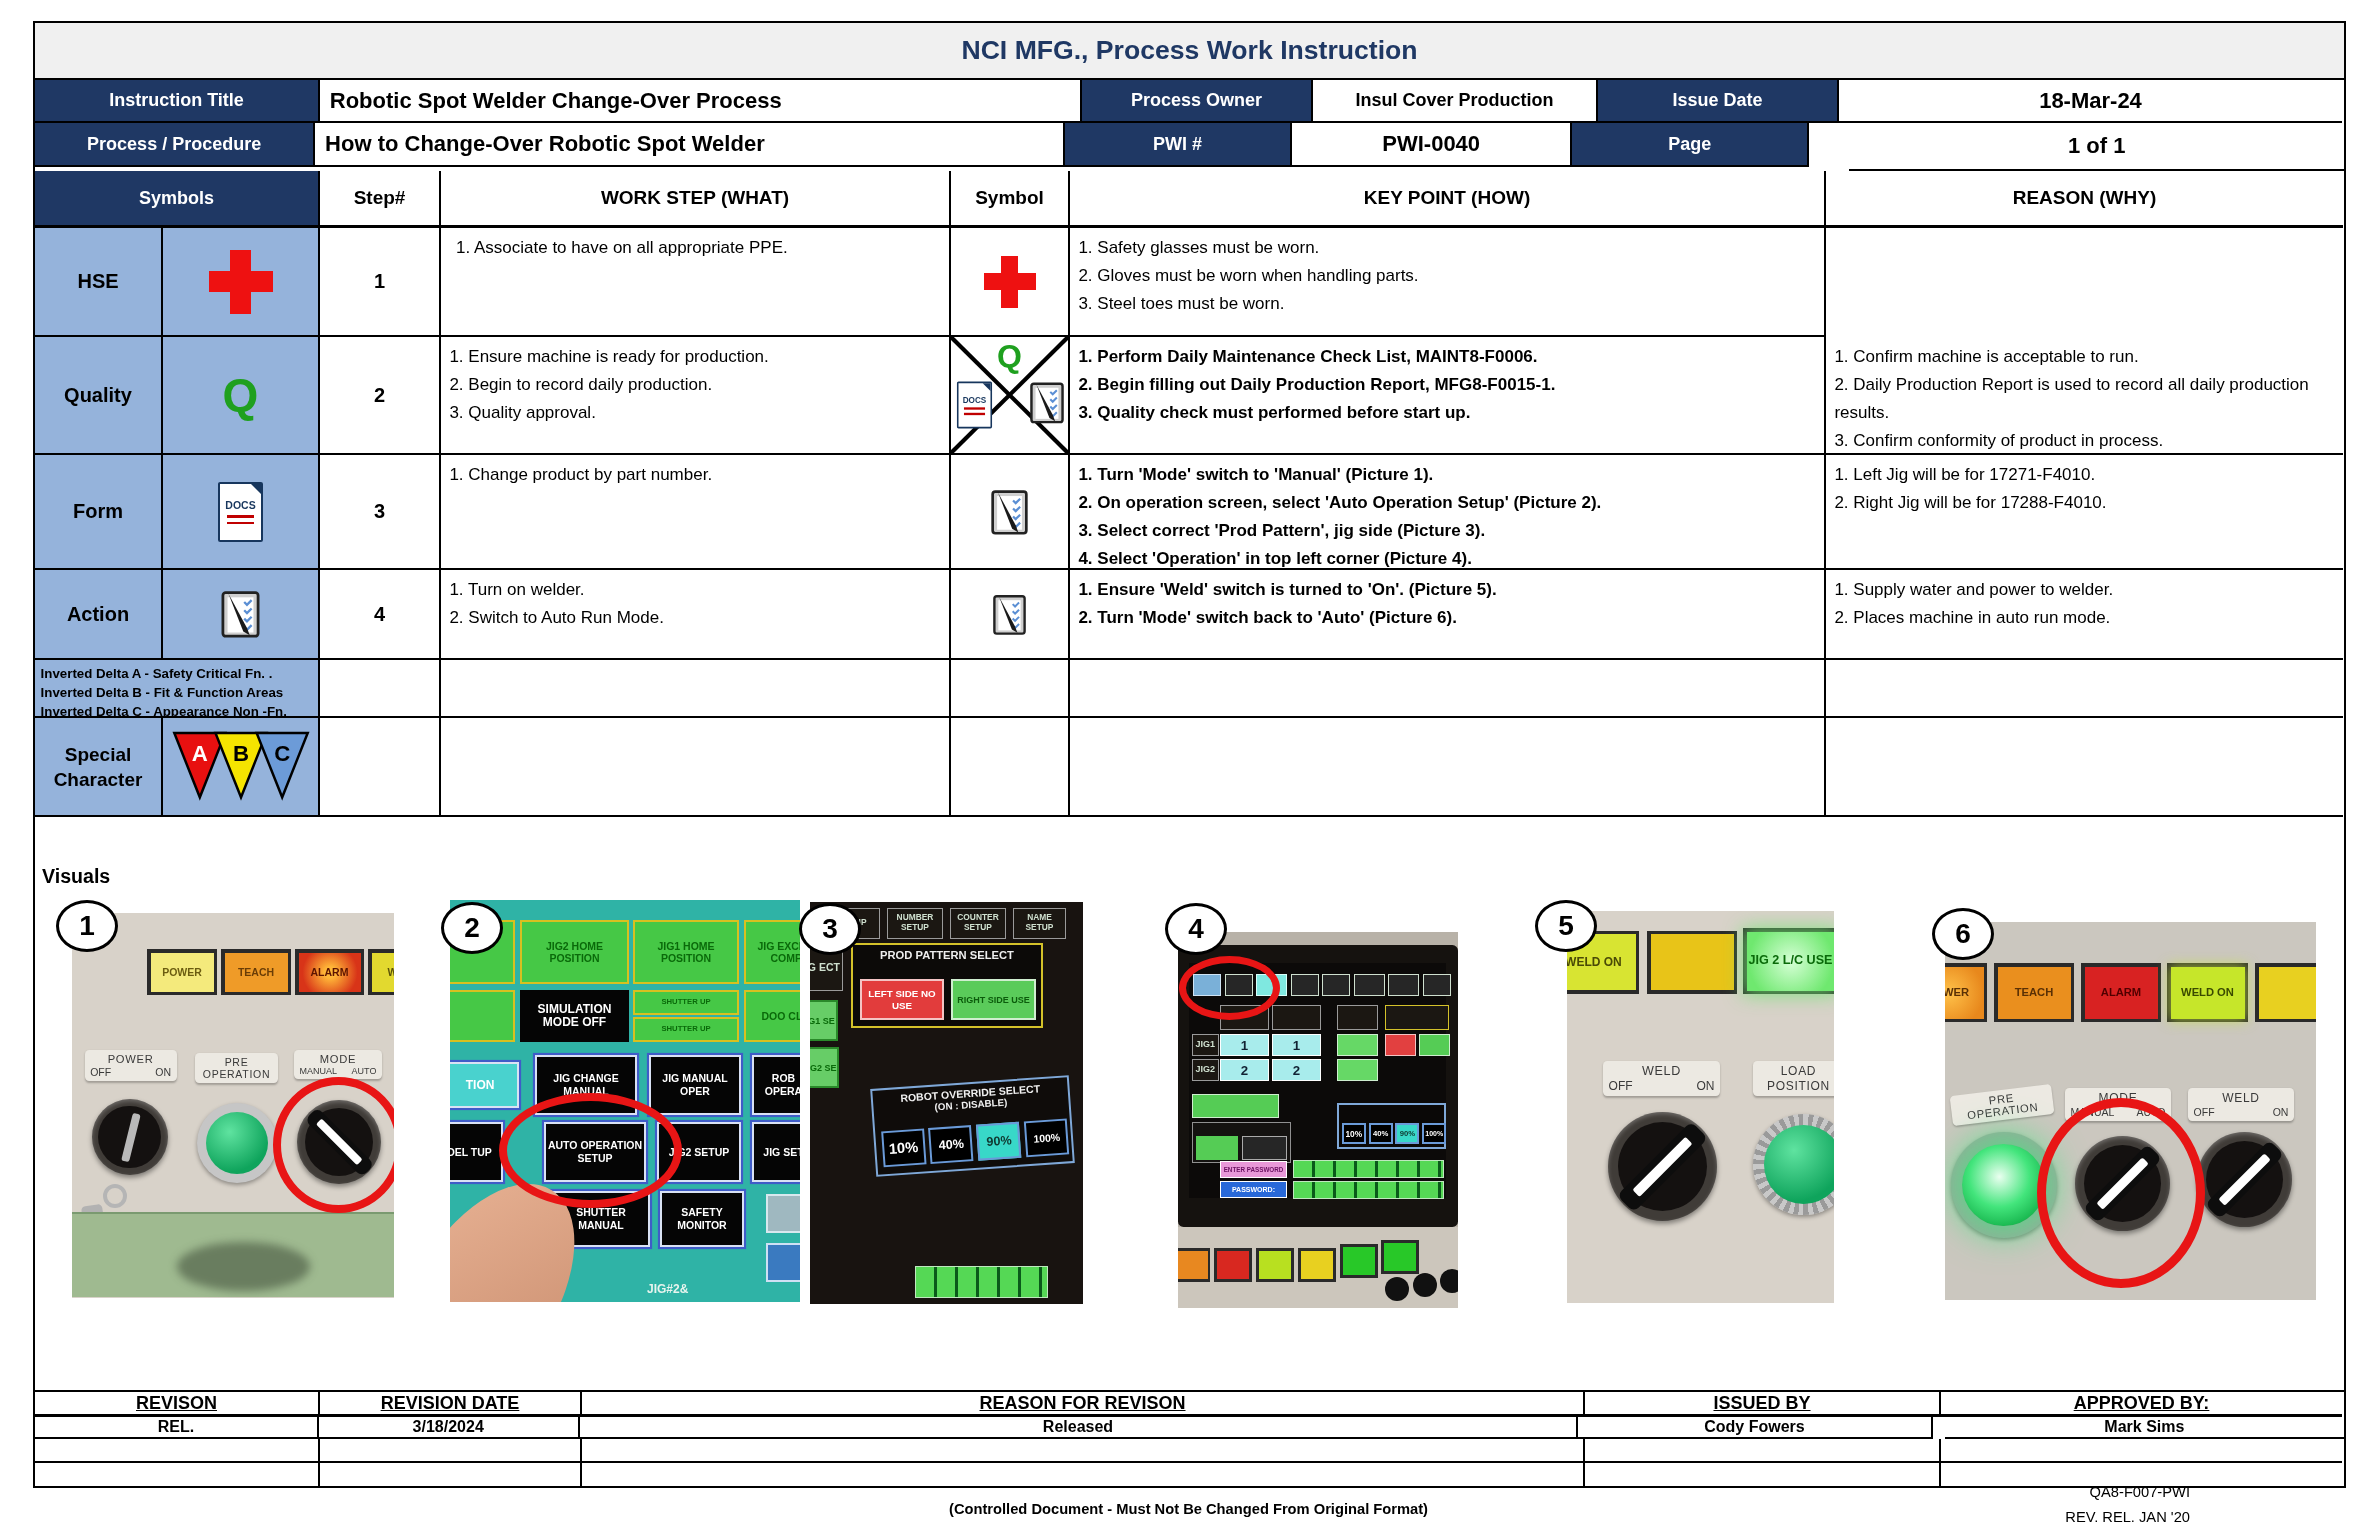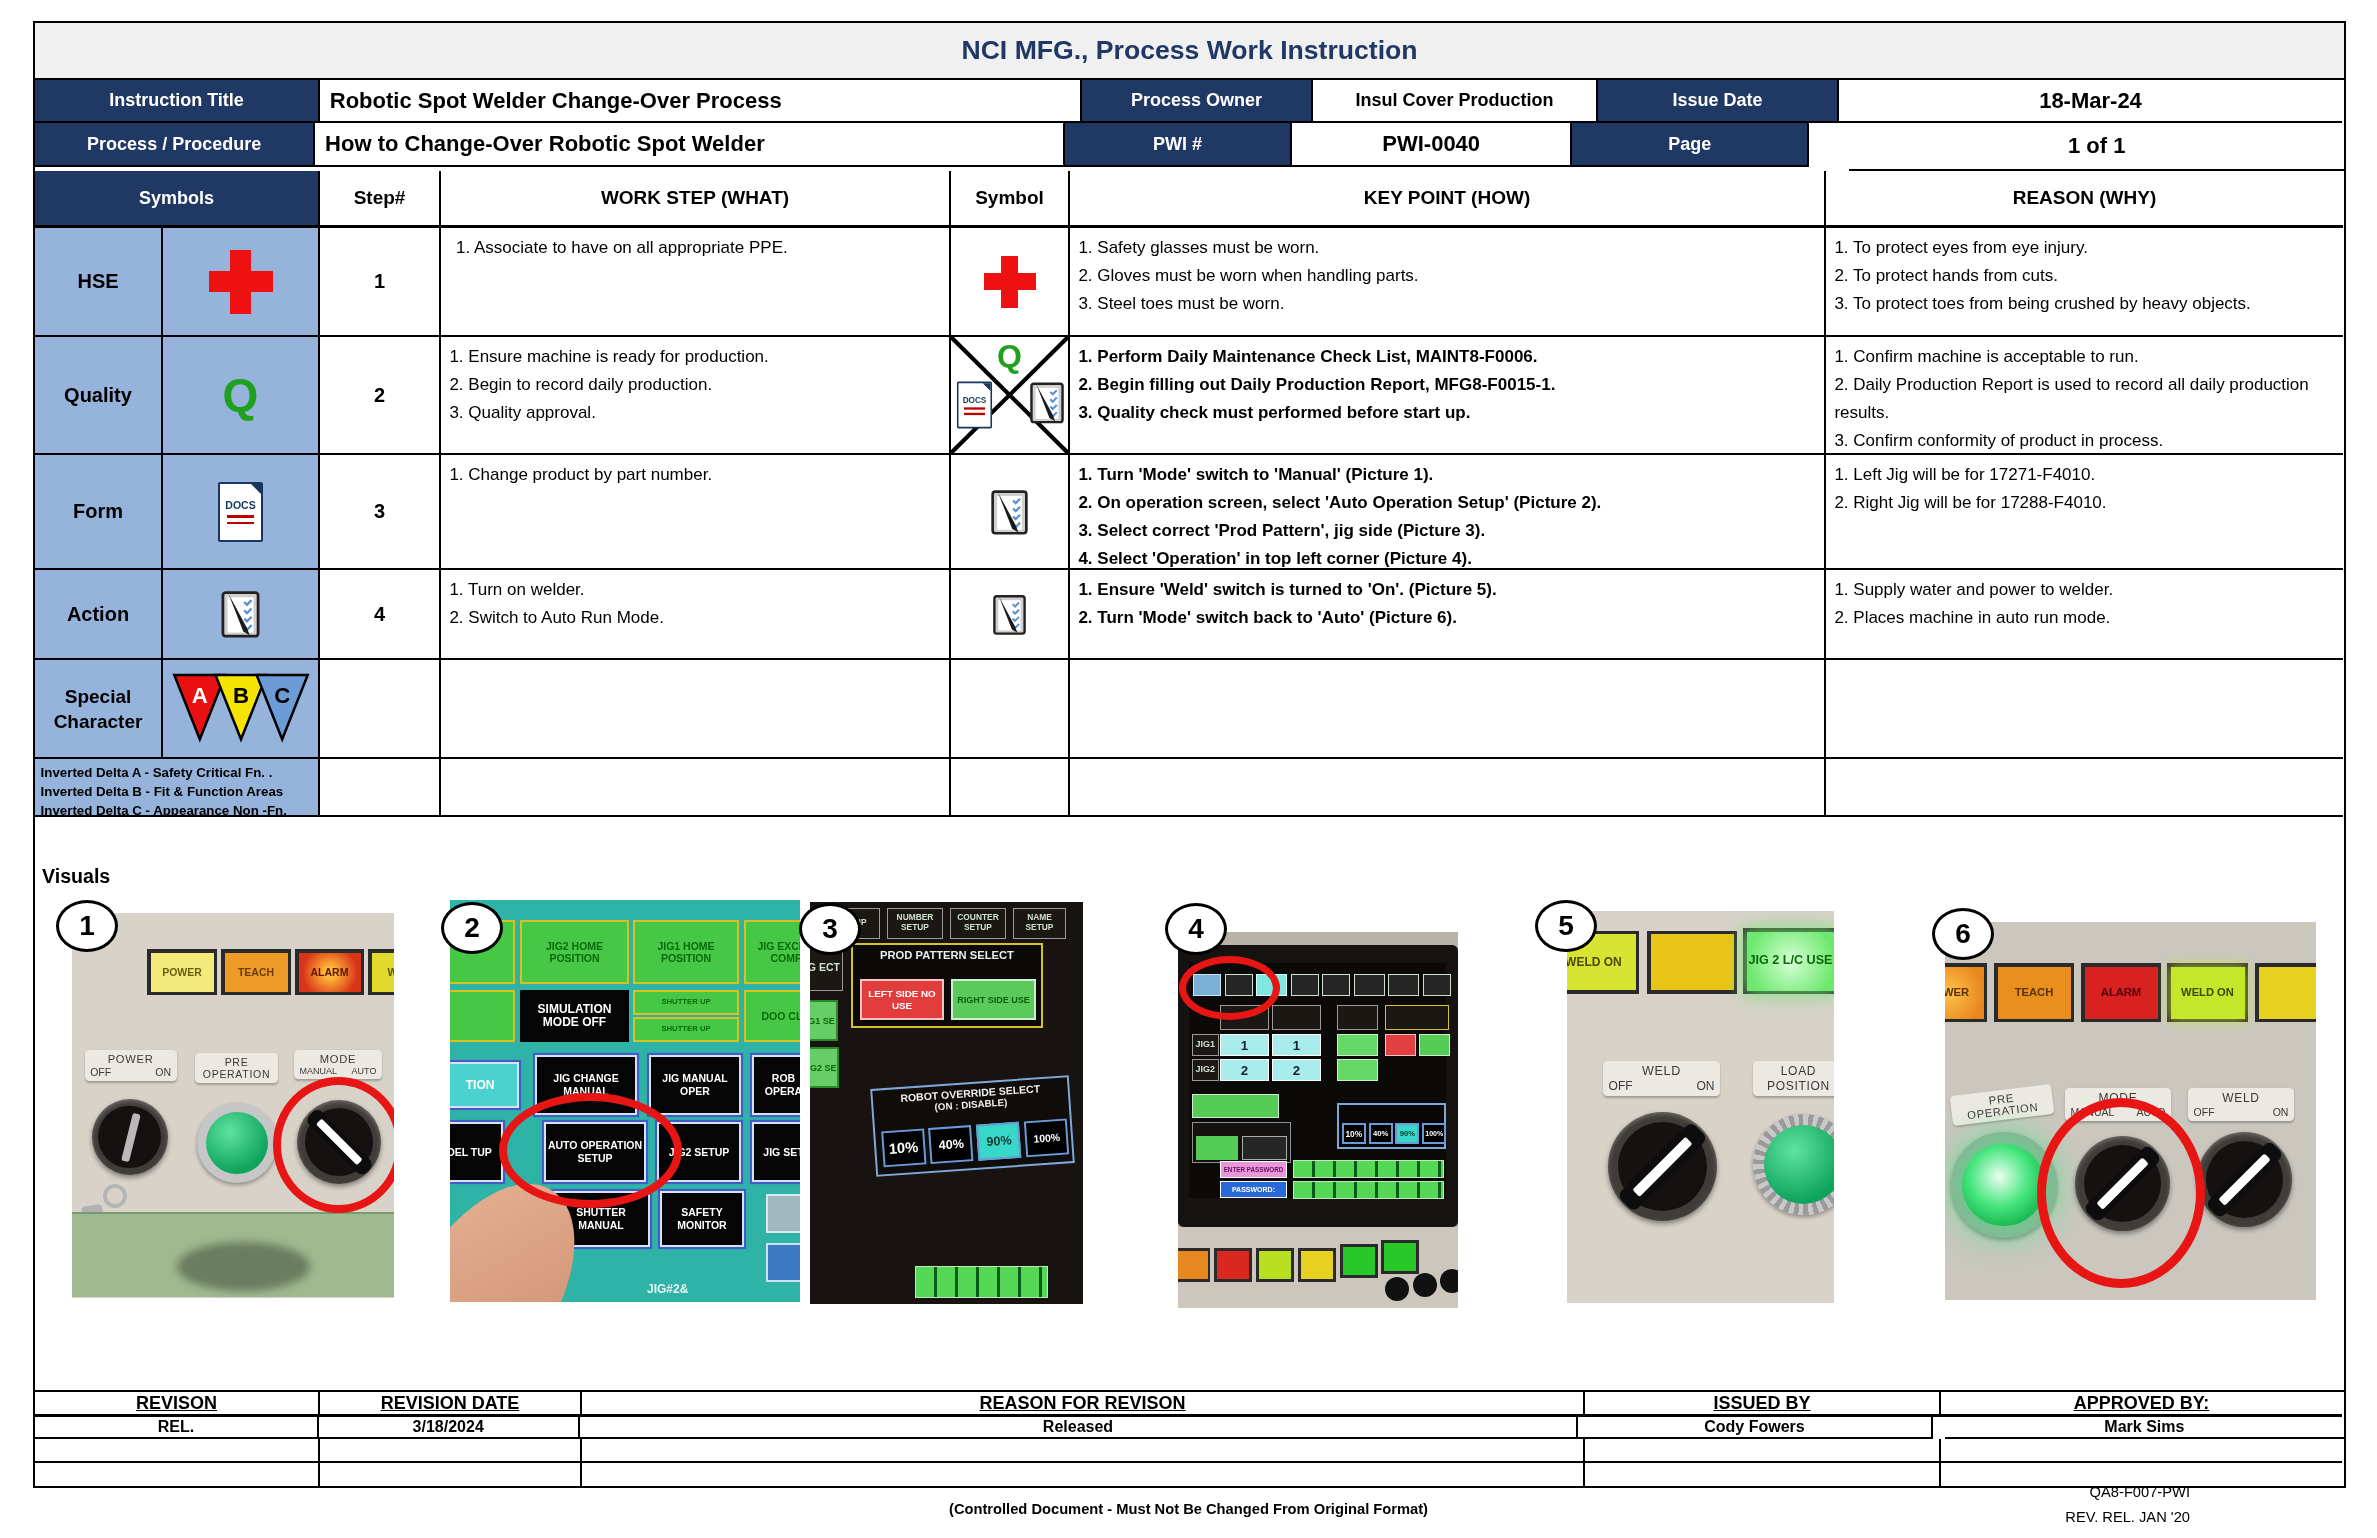--- a/index.html
+++ b/index.html
@@ -151,25 +151,20 @@
     <div class="cell txt" style="width:510px;height:109px;padding-left:15px;">
       <div>1. Associate to have on all appropriate PPE.</div>
     </div>
     <div class="cell symc" style="width:119px;height:109px;">
       <div class="cross sm"></div>
     </div>
     <div class="cell txt" style="width:756px;height:109px;">
       <div>1. Safety glasses must be worn.</div>
       <div>2. Gloves must be worn when handling parts.</div>
       <div>3. Steel toes must be worn.</div>
-    </div>
-    <div class="cell txt last" style="width:517px;height:109px;">
-      <div>1. To protect eyes from eye injury.</div>
-      <div>2. To protect hands from cuts.</div>
-      <div>3. To protect toes from being crushed by heavy objects.</div>
     </div>
   </div>
 
   <div class="row">
     <div class="cell cat" style="width:128px;height:118px;">Quality</div>
     <div class="cell icel" style="width:157px;height:118px;">
       <span class="qletter">Q</span>
     </div>
     <div class="cell stepc" style="width:121px;height:118px;">2</div>
     <div class="cell txt" style="width:510px;height:118px;">
@@ -269,51 +264,51 @@
       <div>1. Ensure 'Weld' switch is turned to 'On'. (Picture 5).</div>
       <div>2. Turn 'Mode' switch back to 'Auto' (Picture 6).</div>
     </div>
     <div class="cell txt last" style="width:517px;height:90px;">
       <div>1. Supply water and power to welder.</div>
       <div>2. Places machine in auto run mode.</div>
     </div>
   </div>
 
   <div class="row">
+    <div class="cell legendc" style="width:285px;height:58px;">
+      <div>Inverted Delta A - Safety Critical Fn. .</div>
+      <div>Inverted Delta B - Fit &amp; Function Areas</div>
+      <div>Inverted Delta C  - Appearance Non -Fn.</div>
+    </div>
+    <div class="cell empty" style="width:121px;height:58px;"></div>
+    <div class="cell empty" style="width:510px;height:58px;"></div>
+    <div class="cell empty" style="width:119px;height:58px;"></div>
+    <div class="cell empty" style="width:756px;height:58px;"></div>
+    <div class="cell empty last" style="width:517px;height:58px;"></div>
+  </div>
+
+  <div class="row">
     <div class="cell cat" style="width:128px;height:99px;font-size:19px;">Special Character</div>
     <div class="cell icel" style="width:157px;height:99px;align-items:flex-start;padding-top:9.8px;">
       <svg class="trisvg" viewBox="0 0 170 92" width="140" height="76">
         <polygon points="4,6 66,6 35,84" fill="#E81010" stroke="#000" stroke-width="3"></polygon>
         <polygon points="54,6 116,6 85,84" fill="#F5E400" stroke="#000" stroke-width="3"></polygon>
         <polygon points="104,6 166,6 135,84" fill="#6C9BD8" stroke="#000" stroke-width="3"></polygon>
         <text x="35" y="40" class="tt w">A</text>
         <text x="85" y="40" class="tt k">B</text>
         <text x="135" y="40" class="tt k">C</text>
       </svg>
     </div>
     <div class="cell empty" style="width:121px;height:99px;"></div>
     <div class="cell empty" style="width:510px;height:99px;"></div>
     <div class="cell empty" style="width:119px;height:99px;"></div>
     <div class="cell empty" style="width:756px;height:99px;"></div>
     <div class="cell empty last" style="width:517px;height:99px;"></div>
   </div>
 
-  <div class="row">
-    <div class="cell legendc" style="width:285px;height:58px;">
-      <div>Inverted Delta A - Safety Critical Fn. .</div>
-      <div>Inverted Delta B - Fit &amp; Function Areas</div>
-      <div>Inverted Delta C  - Appearance Non -Fn.</div>
-    </div>
-    <div class="cell empty" style="width:121px;height:58px;"></div>
-    <div class="cell empty" style="width:510px;height:58px;"></div>
-    <div class="cell empty" style="width:119px;height:58px;"></div>
-    <div class="cell empty" style="width:756px;height:58px;"></div>
-    <div class="cell empty last" style="width:517px;height:58px;"></div>
-  </div>
-
   <div class="visbox">
     <div class="vislabel">Visuals</div>
 
     <div class="photo" style="left:37px;top:96px;width:322px;height:385px;background:#d8d2c9;">
       <div class="ind" style="left:75px;top:36px;width:70px;height:46px;">
           <div class="face" style="background:#f4ea7c;color:#6b5c10;">POWER</div>
         </div>
       <div class="ind" style="left:149px;top:36px;width:70px;height:46px;">
           <div class="face" style="background:#ef9b28;color:#6a3d06;">TEACH</div>
         </div>

